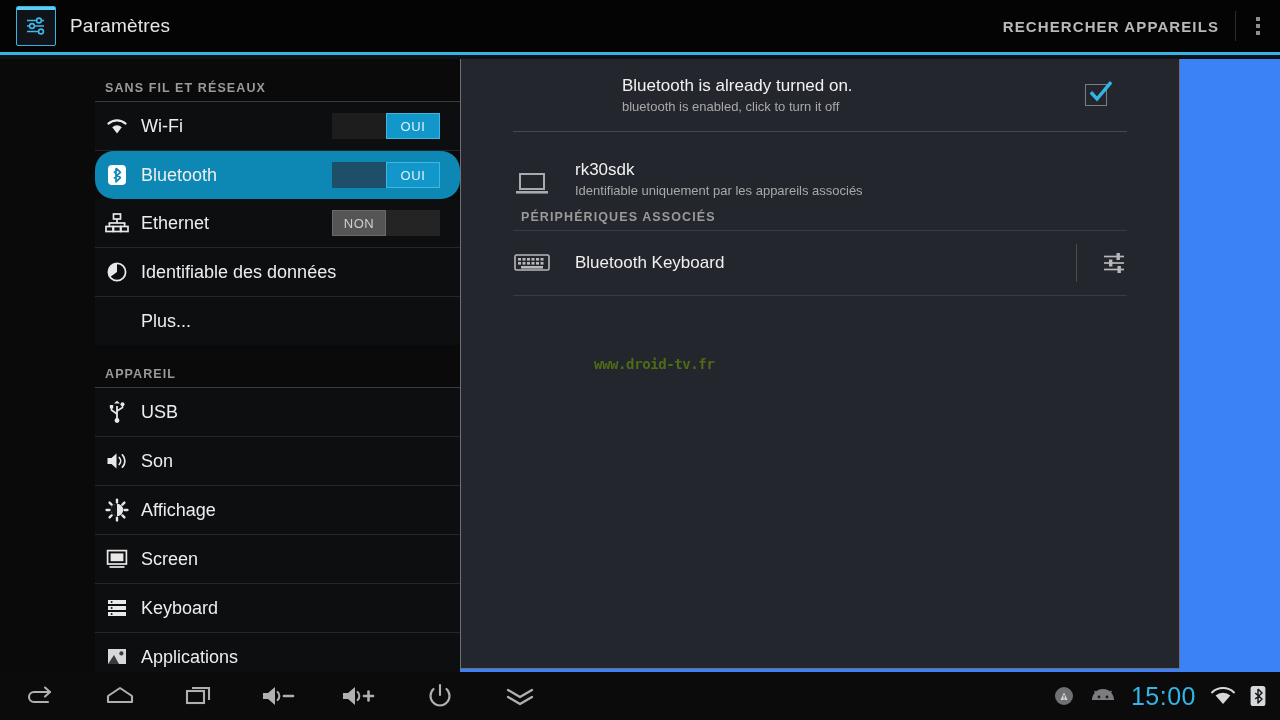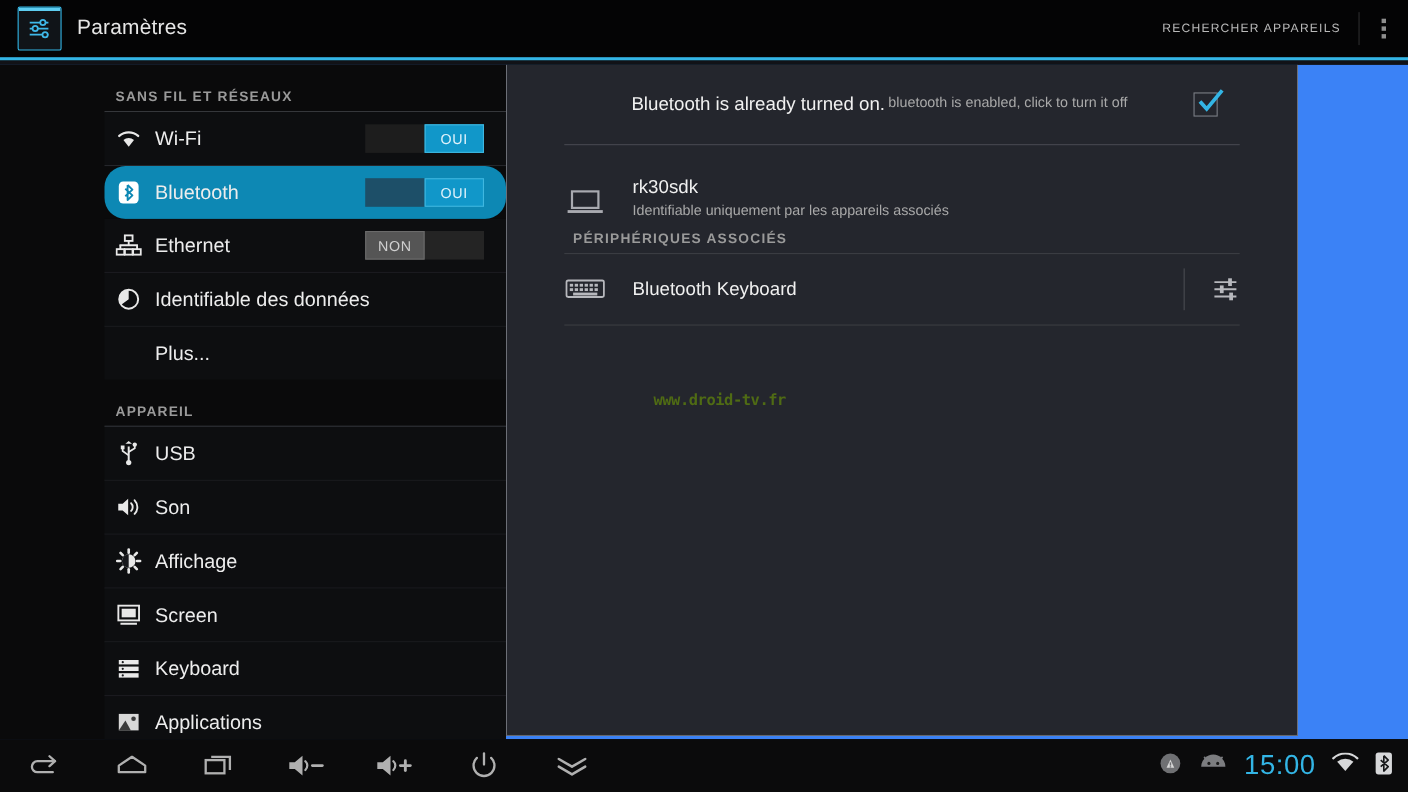--- a/index.html
+++ b/index.html
@@ -35,21 +35,21 @@
   .app-icon .top-hl {
     position: absolute; left: 0; top: 0; width: 100%; height: 3px; background: #5ecdf0;
   }
   .app-title {
     margin-left: 14px; color: #e6e6e6; font-size: 19px; letter-spacing: .2px;
   }
   .titlebar-right {
     margin-left: auto; display: flex; align-items: center; height: 100%;
   }
   .search-devices {
-    color: #b9b9b9; font-size: 11px; font-weight: normal; letter-spacing: 1.1px;
+    color: #b9b9b9; font-size: 15px; font-weight: bold; letter-spacing: 1.1px;
     padding: 0 16px;
   }
   .tb-divider { width: 1px; height: 30px; background: #2c2c2e; }
   .overflow-btn {
     width: 44px; height: 52px; display: flex; flex-direction: column;
     align-items: center; justify-content: center; gap: 3px;
   }
   .overflow-btn i { display: block; width: 4px; height: 4px; background: #8e8e8e; }
 
   
@@ -106,21 +106,21 @@
   
   .panel {
     position: absolute; left: 460px; top: 0; width: 720px; height: 610px;
     background: #24262d; border: 1px solid #6c6f77; border-top: none;
   }
   .panel-inner { position: relative; width: 100%; height: 100%; background: #24262d; }
   .bt-status {
     position: relative; height: 72px; display: flex; align-items: center;
     padding-left: 113px; padding-right: 20px;
   }
-  .bt-status .txtwrap { display: flex; flex-direction: row; gap: 3px; }
+  .bt-status .txtwrap { display: flex; flex-direction: column; gap: 3px; margin-left: 48px; }
   .bt-title { color: #f1f1f1; font-size: 17px; }
   .bt-sub { color: #a9a9a9; font-size: 13px; }
   .chk {
     position: absolute; right: 72px; top: 50%; transform: translateY(-50%);
     width: 22px; height: 22px; border: 1px solid #7b7e85; background: transparent;
   }
   .chk svg { position: absolute; left: 2px; top: -4px; }
   .pnl-rule { margin: 0 52px; height: 1px; background: #46484f; }
   .pnl-rule.thin { background: #3a3c42; }
   .dev-row {
@@ -151,21 +151,21 @@
 
   
   .navbar {
     position: absolute; left: 0; top: 672px; width: 1280px; height: 48px;
     background: #0b0b0c; display: flex; align-items: center;
   }
   .nav-btn {
     width: 80px; height: 48px; display: flex; align-items: center; justify-content: center;
   }
   .nav-right {
-    margin-left: auto; display: flex; align-items: center; gap: 14px; padding-right: 14px;
+    margin-left: auto; display: flex; align-items: flex-end; gap: 14px; padding-right: 14px;
   }
   .clock { color: #33b5e5; font-size: 25px; letter-spacing: .5px; }
 </style>
 </head>
 <body>
 
 <div id="app">
 
   <div class="titlebar">
     <div class="app-icon">

